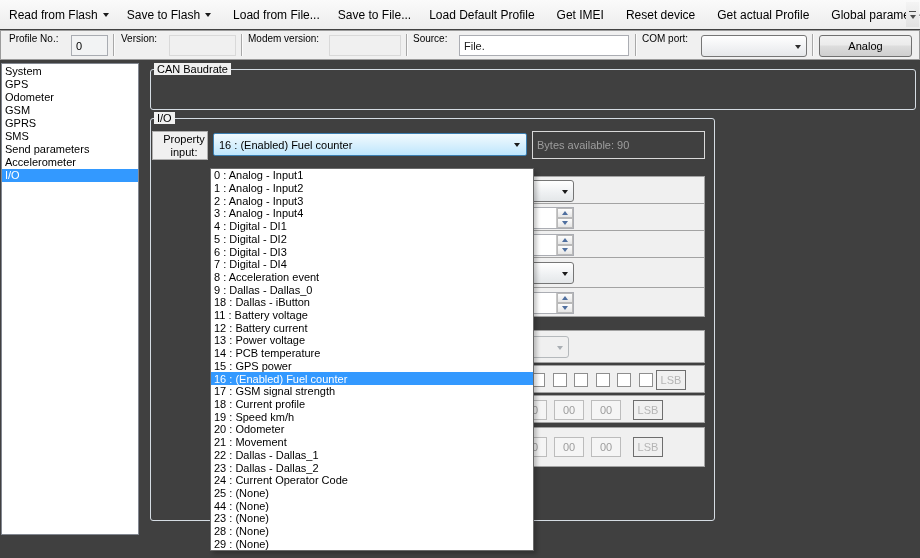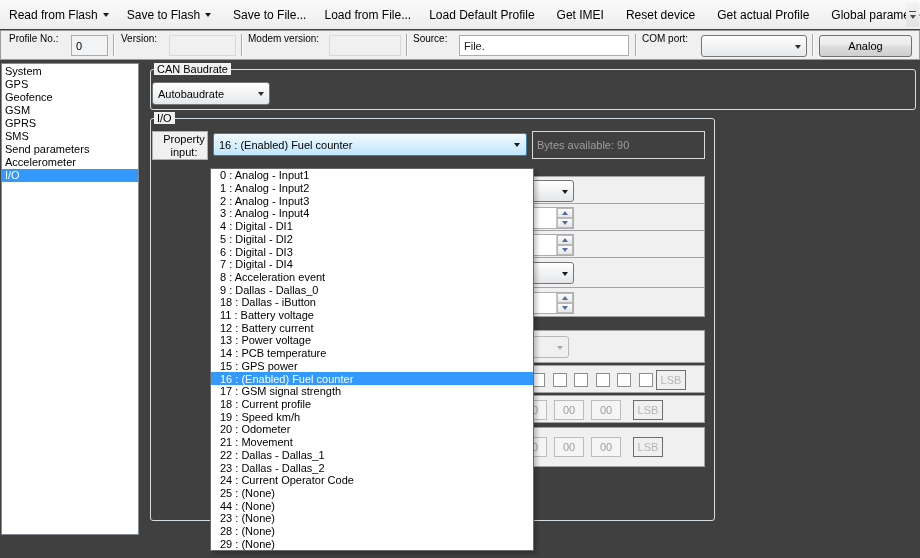--- a/index.html
+++ b/index.html
@@ -68,43 +68,43 @@
   .sarr-dn { width: 0; height: 0; border-left: 3px solid transparent; border-right: 3px solid transparent; border-top: 4px solid #4f6f9f; }
   .cb { position: absolute; top: 7px; width: 14px; height: 14px; border: 1px solid #8e8e8e; background: #fff; }
   .lsb { position: absolute; width: 30px; height: 20px; border: 1px solid #6e6e6e; color: #b5b5b5;
     display: flex; align-items: center; justify-content: center; background: #f0f0f0; }
   .bytef { position: absolute; width: 30px; height: 20px; border: 1px solid #bcbcbc; background: #f5f5f5;
     color: #9d9d9d; text-align: center; line-height: 18px; }
 
   
   .popup { position: absolute; left: 210px; top: 168px; width: 324px; height: 383px; background: #fff;
     border: 1px solid #6a6a6a; z-index: 5; display: flex; flex-direction: column; box-shadow: 3px 3px 4px rgba(0,0,0,0.22); }
-  .opt { flex: 1; display: flex; align-items: center; padding-left: 9px; white-space: nowrap; cursor: default; }
+  .opt { flex: 1; display: flex; align-items: center; padding-left: 3px; white-space: nowrap; cursor: default; }
   .opt.sel { background: #3399ff; color: #fff; }
 </style>
 </head>
 <body>
 
 <div id="app">
 
   <div class="menubar">
     <div class="mi">
       <span>Read from Flash</span>
       <span class="tri"></span>
     </div>
     <div class="mi">
       <span>Save to Flash</span>
       <span class="tri"></span>
     </div>
     <div class="msep"></div>
     <div class="mi">
+      <span>Load from File...</span>
+    </div>
+    <div class="mi">
       <span>Save to File...</span>
-    </div>
-    <div class="mi">
-      <span>Load from File...</span>
     </div>
     <div class="mi">
       <span>Load Default Profile</span>
     </div>
     <div class="msep"></div>
     <div class="mi">
       <span>Get IMEI</span>
     </div>
     <div class="msep"></div>
     <div class="mi">
@@ -145,37 +145,31 @@
           <span class="tri"></span>
         </span>
     </div>
     <div class="tsep" style="left:811px"></div>
     <div class="btn" style="left:818px;top:4px;width:93px;height:22px">Analog</div>
   </div>
 
   <div class="sidebar">
     <div class="si">System</div>
     <div class="si">GPS</div>
-    <div class="si">Geofence</div>
+    <div class="si">Odometer</div>
     <div class="si">GSM</div>
     <div class="si">GPRS</div>
     <div class="si">SMS</div>
     <div class="si">Send parameters</div>
     <div class="si">Accelerometer</div>
     <div class="si sel">I/O</div>
   </div>
 
   <div class="groupbox" style="left:150px;top:69px;width:766px;height:41px">
     <span class="gb-label">CAN Baudrate</span>
-  </div>
-  <div class="combo" style="left:152px;top:82px;width:118px;height:23px">
-    <span class="ctext">Autobaudrate</span>
-    <span class="carr">
-        <span class="tri"></span>
-      </span>
   </div>
 
   <div class="groupbox" style="left:150px;top:118px;width:565px;height:403px">
     <span class="gb-label">I/O</span>
   </div>
 
   <div class="prop-label">Property input:</div>
 
   <div class="prop-combo">
     <span class="ctext">16 : (Enabled) Fuel counter</span>

